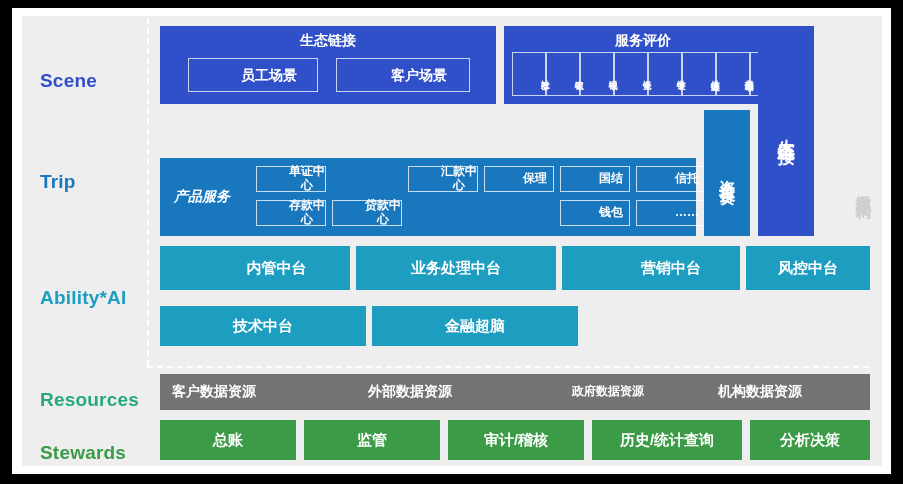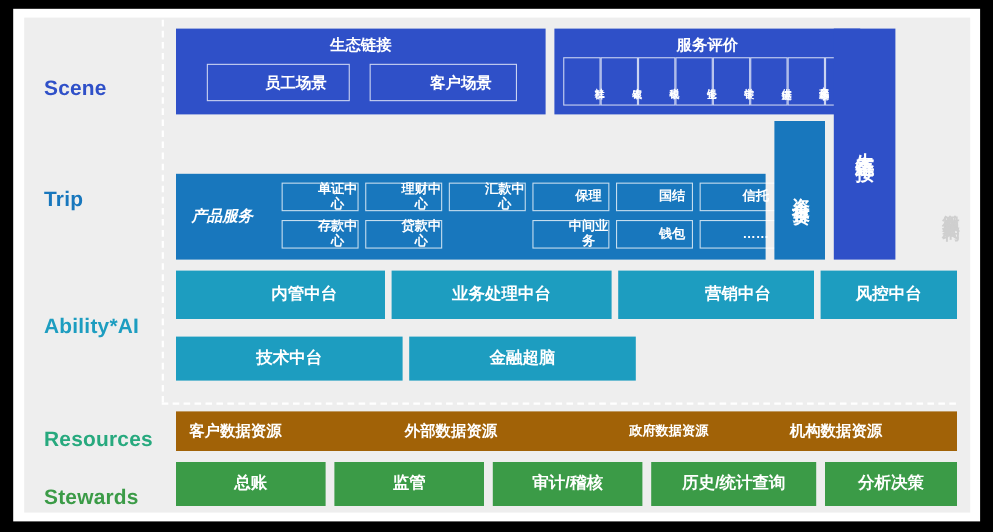--- a/index.html
+++ b/index.html
@@ -24,21 +24,21 @@
   .rowlabel{position:absolute;left:18px;font-weight:bold;font-size:19px;
             letter-spacing:.2px;white-space:nowrap;}
 
   .box{position:absolute;box-sizing:border-box;display:flex;
        align-items:center;justify-content:center;color:#fff;
        font-size:14px;font-weight:bold;text-align:center;line-height:1.15;}
 
   .blue{background:#2f50c8;}
   .blue2{background:#1877bd;}
   .teal{background:#1d9dc0;}
-  .green1{background:#a16207;}
+  .green1{background:#737373;}
   .green2{background:#3b9b47;}
 
   .outline{border:1px solid rgba(255,255,255,.75);background:transparent;padding-left:32px;}
 
   .vtext{writing-mode:vertical-rl;text-orientation:upright;
          letter-spacing:3px;}
   .vtext-sm{writing-mode:vertical-rl;text-orientation:upright;
             font-size:9px;letter-spacing:1px;font-weight:bold;}
 
   .grp-title{position:absolute;left:0;top:6px;width:100%;text-align:center;
@@ -98,29 +98,27 @@
           </div>
         <div class="box outline" style="left:246px;top:26px;width:26px;height:44px;">
           <span class="vtext-sm">……</span>
           </div>
       </div>
 
 
       <div class="box blue2" style="left:138px;top:142px;width:536px;height:78px;justify-content:flex-start;">
         <div class="ital" style="position:absolute;left:14px;top:30px;font-size:14px;font-weight:bold;color:#fff;">产品服务</div>
         <div class="box outline" style="left:96px;top:8px;width:70px;height:26px;font-size:12px;">单证中心</div>
-        <div class="box outline" style="left:172px;top:8px;width:70px;height:26px;font-size:12px;">理财中心</div>
         <div class="box outline" style="left:248px;top:8px;width:70px;height:26px;font-size:12px;">汇款中心</div>
         <div class="box outline" style="left:324px;top:8px;width:70px;height:26px;font-size:12px;">保理</div>
         <div class="box outline" style="left:400px;top:8px;width:70px;height:26px;font-size:12px;">国结</div>
         <div class="box outline" style="left:476px;top:8px;width:70px;height:26px;font-size:12px;">信托</div>
 
         <div class="box outline" style="left:96px;top:42px;width:70px;height:26px;font-size:12px;">存款中心</div>
         <div class="box outline" style="left:172px;top:42px;width:70px;height:26px;font-size:12px;">贷款中心</div>
-        <div class="box outline" style="left:324px;top:42px;width:70px;height:26px;font-size:12px;">中间业务</div>
         <div class="box outline" style="left:400px;top:42px;width:70px;height:26px;font-size:12px;">钱包</div>
         <div class="box outline" style="left:476px;top:42px;width:70px;height:26px;font-size:12px;">……</div>
       </div>
 
       <div class="box blue2" style="left:682px;top:94px;width:46px;height:126px;">
         <span class="vtext" style="font-size:16px;">资金投资</span>
       </div>
 
       <div class="box blue" style="left:736px;top:10px;width:56px;height:210px;">
         <span class="vtext" style="font-size:17px;">生态链接</span>

